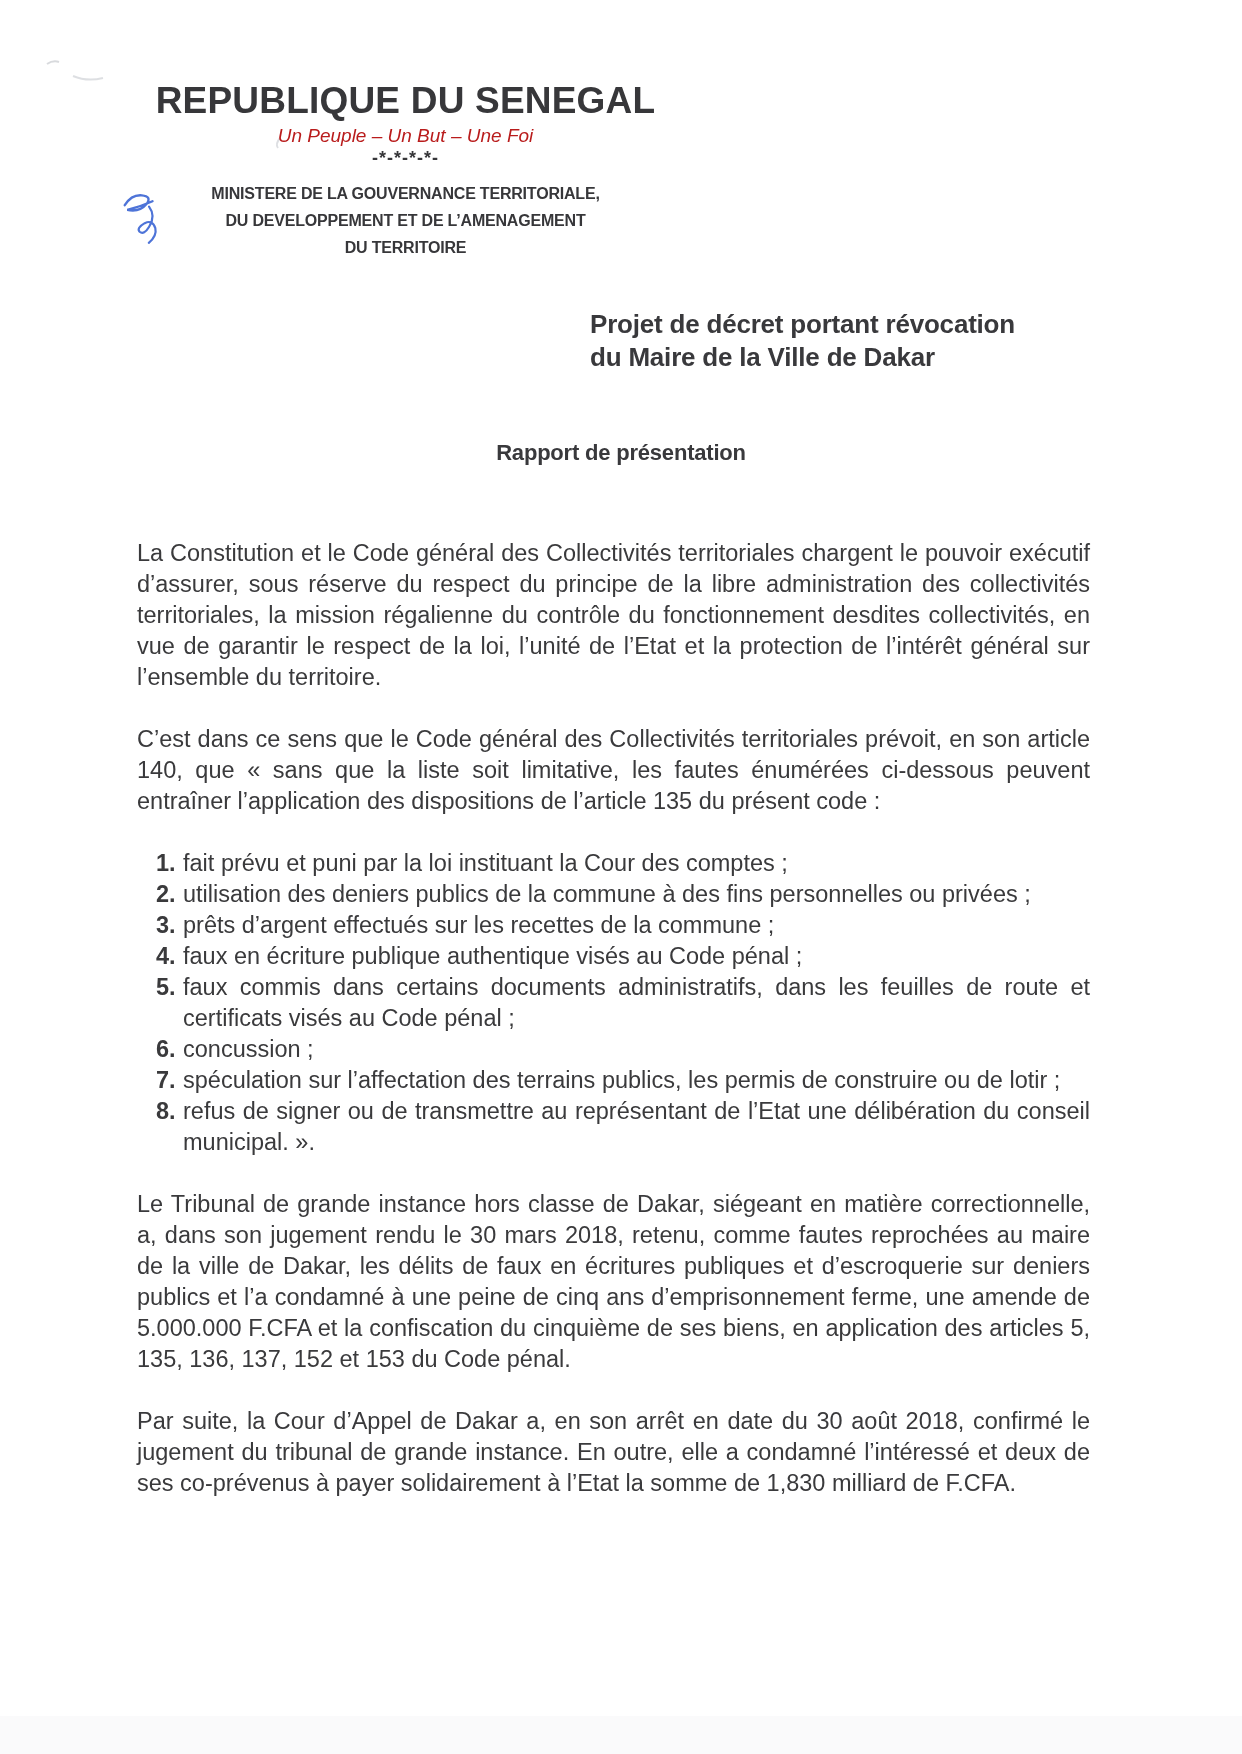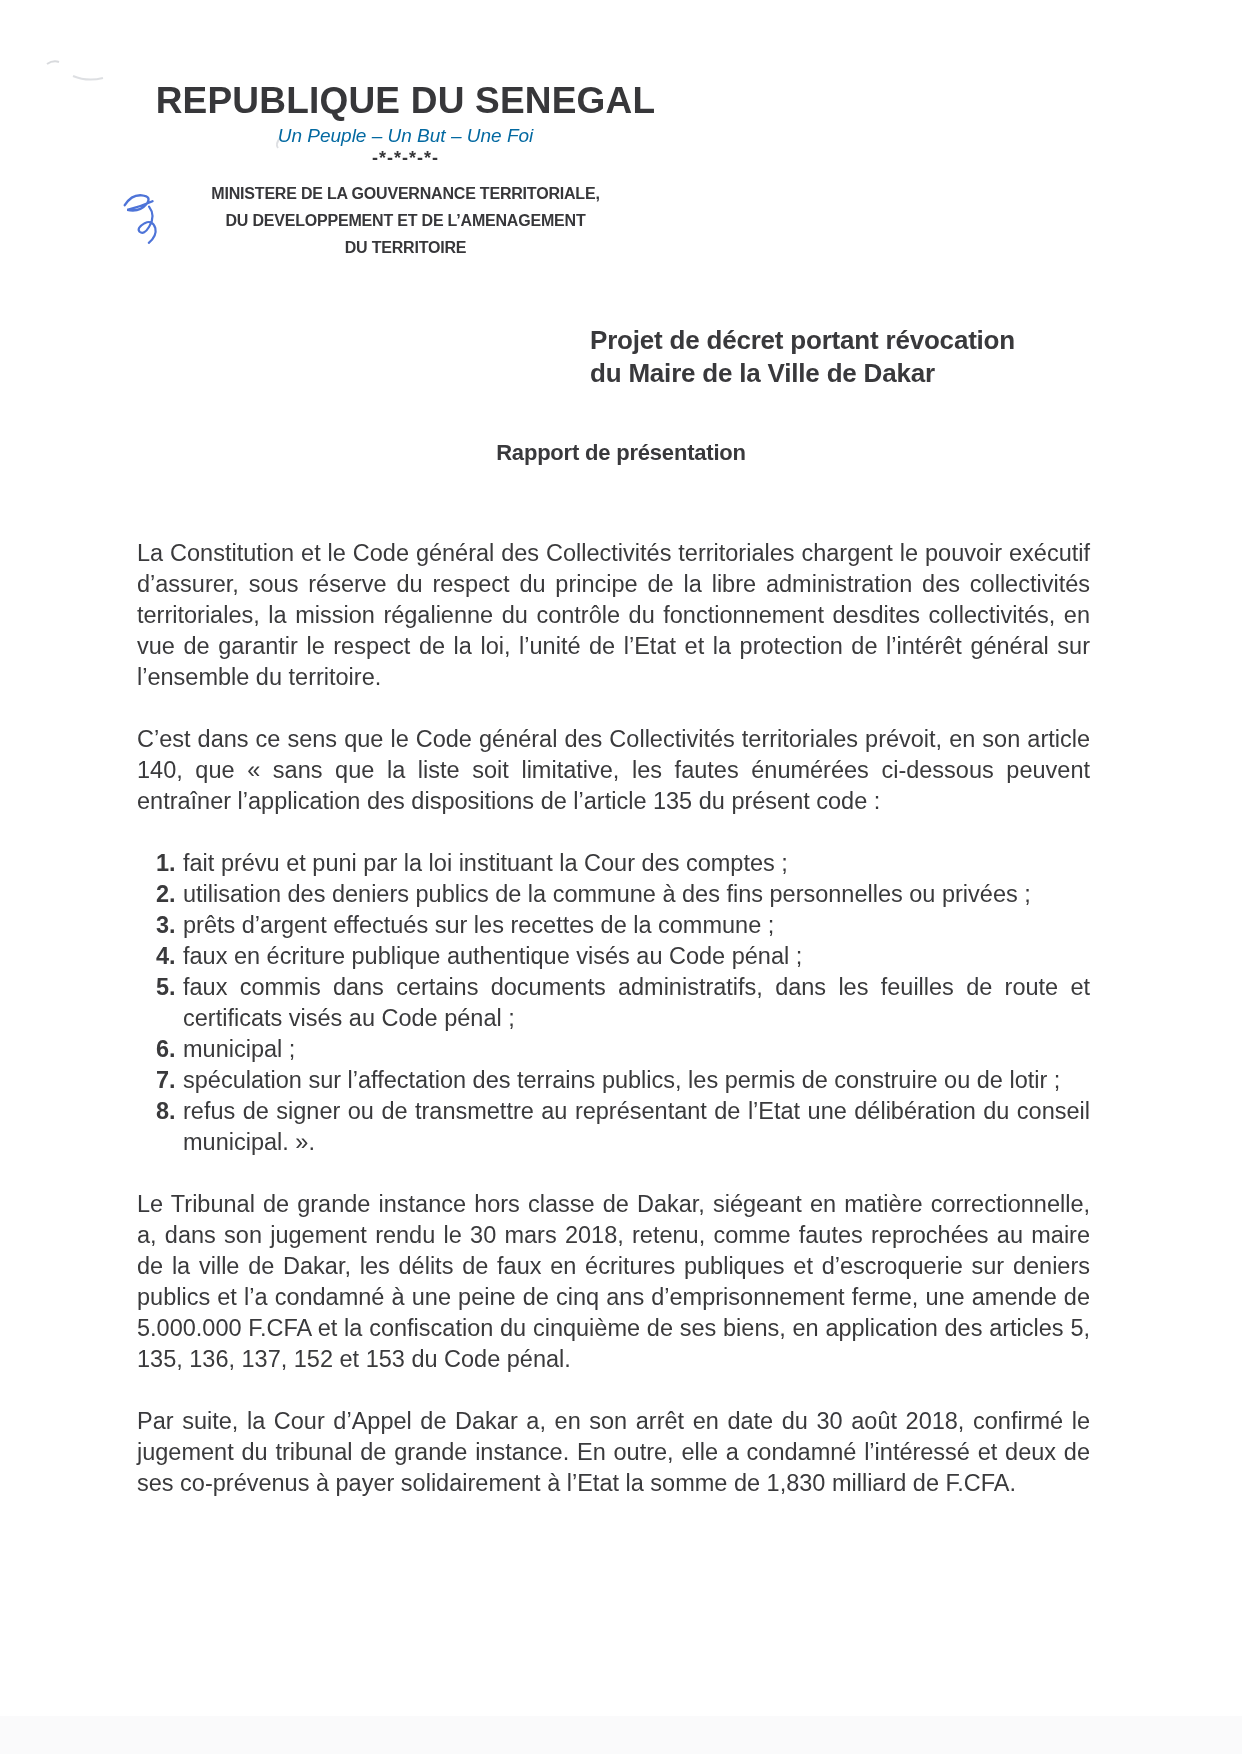--- a/index.html
+++ b/index.html
@@ -20,37 +20,37 @@
   
   .letterhead {
     position: absolute;
     top: 80px; left: 78px; width: 655px;
     text-align: center;
   }
   .country {
     font-size: 37px; font-weight: bold; letter-spacing: .2px; color: #37373a;
   }
   .motto {
-    font-size: 19px; font-style: italic; margin-top: 3px; color: #0369a1;
+    font-size: 19px; font-style: italic; margin-top: 3px; color: #b91c1c;
   }
   .separator {
     font-size: 18px; font-weight: bold; margin-top: 1px; letter-spacing: 1px; color: #37373a;
   }
   .ministry {
     margin-top: 11px;
     font-size: 16px; font-weight: bold; line-height: 27px;
     letter-spacing: -0.2px; color: #37373a;
   }
 
   
   .paraphe { position: absolute; left: 120px; top: 185px; transform: rotate(-6deg); }
 
   
   .doc-title {
-    position: absolute; left: 590px; top: 324px;
+    position: absolute; left: 590px; top: 308px;
     font-size: 26px; font-weight: bold; line-height: 33px;
     letter-spacing: -0.2px; color: #39393c;
   }
 
   
   .report-heading {
     position: absolute; top: 440px; left: 0; width: 1242px;
     text-align: center;
     font-size: 22px; font-weight: bold; letter-spacing: -0.2px; color: #39393c;
   }
@@ -129,21 +129,21 @@
       <li class="fault">
         <span class="fault-num">4.</span>
         <span class="fault-text">faux en écriture publique authentique visés au Code pénal ;</span>
       </li>
       <li class="fault">
         <span class="fault-num">5.</span>
         <span class="fault-text">faux commis dans certains documents administratifs, dans les feuilles de route et certificats visés au Code pénal ;</span>
       </li>
       <li class="fault">
         <span class="fault-num">6.</span>
-        <span class="fault-text">municipal ;</span>
+        <span class="fault-text">concussion ;</span>
       </li>
       <li class="fault">
         <span class="fault-num">7.</span>
         <span class="fault-text">spéculation sur l’affectation des terrains publics, les permis de construire ou de lotir ;</span>
       </li>
       <li class="fault">
         <span class="fault-num">8.</span>
         <span class="fault-text">refus de signer ou de transmettre au représentant de l’Etat une délibération du conseil municipal. ».</span>
       </li>
     </ol>

